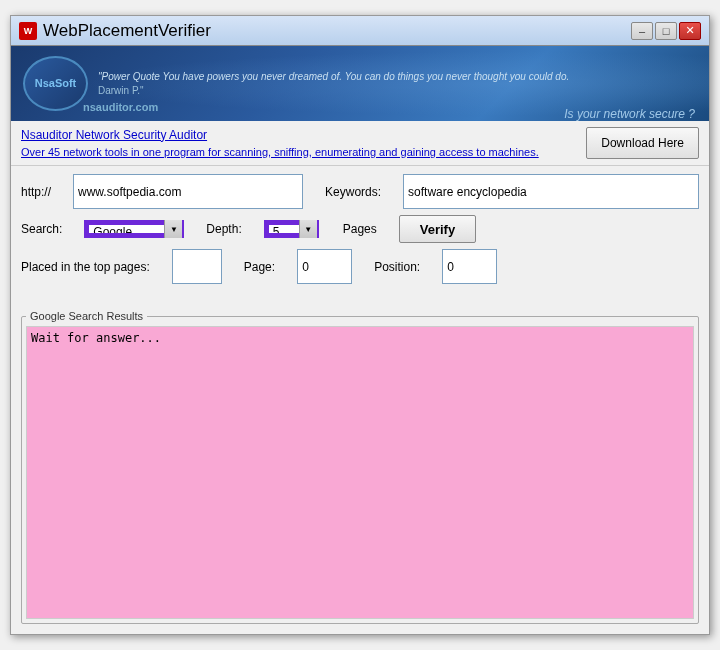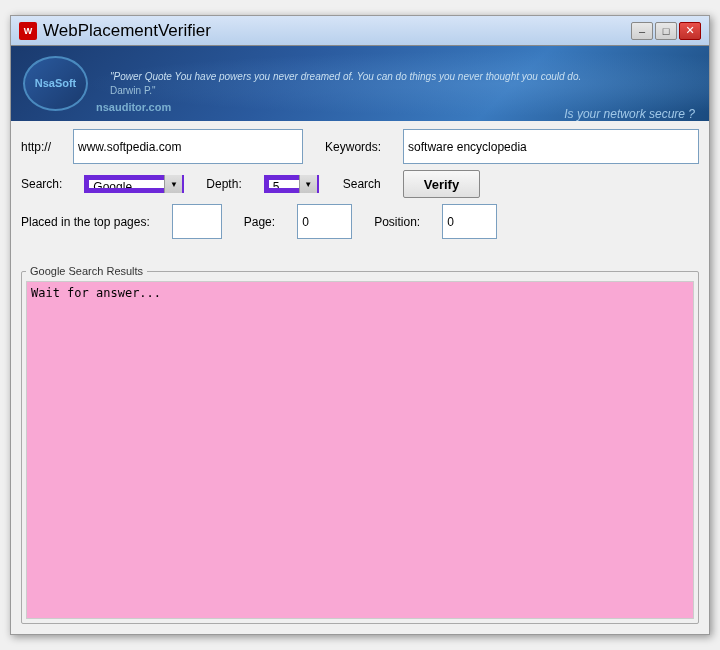--- a/index.html
+++ b/index.html
@@ -84,21 +84,21 @@
     
     .banner {
       height: 75px;
       background: linear-gradient(135deg, #1a3a6e 0%, #2a5a9e 40%, #3a7abf 70%, #1a4a7e 100%);
       flex-shrink: 0;
       position: relative;
       overflow: hidden;
       display: flex;
       align-items: center;
       padding: 8px 12px;
-      gap: 22px;
+      gap: 10px;
     }
     .banner::before {
       content: '';
       position: absolute;
       top: 0; left: 0; right: 0; bottom: 0;
       background: radial-gradient(ellipse at 70% 50%, rgba(100,160,220,0.3) 0%, transparent 60%);
     }
     .banner-logo {
       width: 65px;
       height: 55px;
@@ -140,21 +140,21 @@
       position: absolute;
       right: 14px;
       bottom: 0;
       z-index: 1;
     }
     .banner-domain {
       color: #7aafd0;
       font-size: 11px;
       font-weight: bold;
       position: absolute;
-      left: 85px;
+      left: 72px;
       bottom: 8px;
       z-index: 1;
     }
 
     
     .content {
       flex: 1;
       display: flex;
       flex-direction: column;
       padding: 0;
@@ -336,20 +336,27 @@
     <div class="banner-quote">
       <span>"Power Quote You have powers you never dreamed of. You can do things you never thought you could do.</span><br>
       <span class="author">Darwin P."</span>
     </div>
     <span class="banner-domain">nsauditor.com</span>
     <span class="banner-secure">Is your network secure ?</span>
   </div>
 
   <div class="content">
 
+    <div class="info-bar">
+      <div class="info-text-block">
+        <a class="info-link">Nsauditor Network Security Auditor</a>
+        <span class="info-desc">Over 45 network tools in one program for scanning, sniffing, enumerating and gaining access to machines.</span>
+      </div>
+      <button class="download-btn">Download Here</button>
+    </div>
 
     <div class="form-area">
 
       <div class="form-row">
         <span class="label">http://</span>
         <input type="text" class="input-text url-input" value="www.softpedia.com" style="">
         <span class="label">Keywords:</span>
         <input type="text" class="input-text keywords-input" value="software encyclopedia" style="">
       </div>
 
@@ -367,21 +374,21 @@
         <div class="select-wrapper">
           <select class="form-select depth-select">
             <option>3</option>
             <option selected="">5</option>
             <option>10</option>
             <option>20</option>
             <option>50</option>
           </select>
           <div class="select-arrow">▼</div>
         </div>
-        <span class="label pages-label">Search</span>
+        <span class="label pages-label">Pages</span>
         <button class="verify-btn">Verify</button>
       </div>
 
       <div class="form-row">
         <span class="label">Placed in the top pages:</span>
         <input type="text" class="input-text placed-input" value="" style="">
         <span class="label">Page:</span>
         <input type="text" class="input-text page-input" value="0" style="">
         <span class="label">Position:</span>
         <input type="text" class="input-text position-input" value="0" style="">

